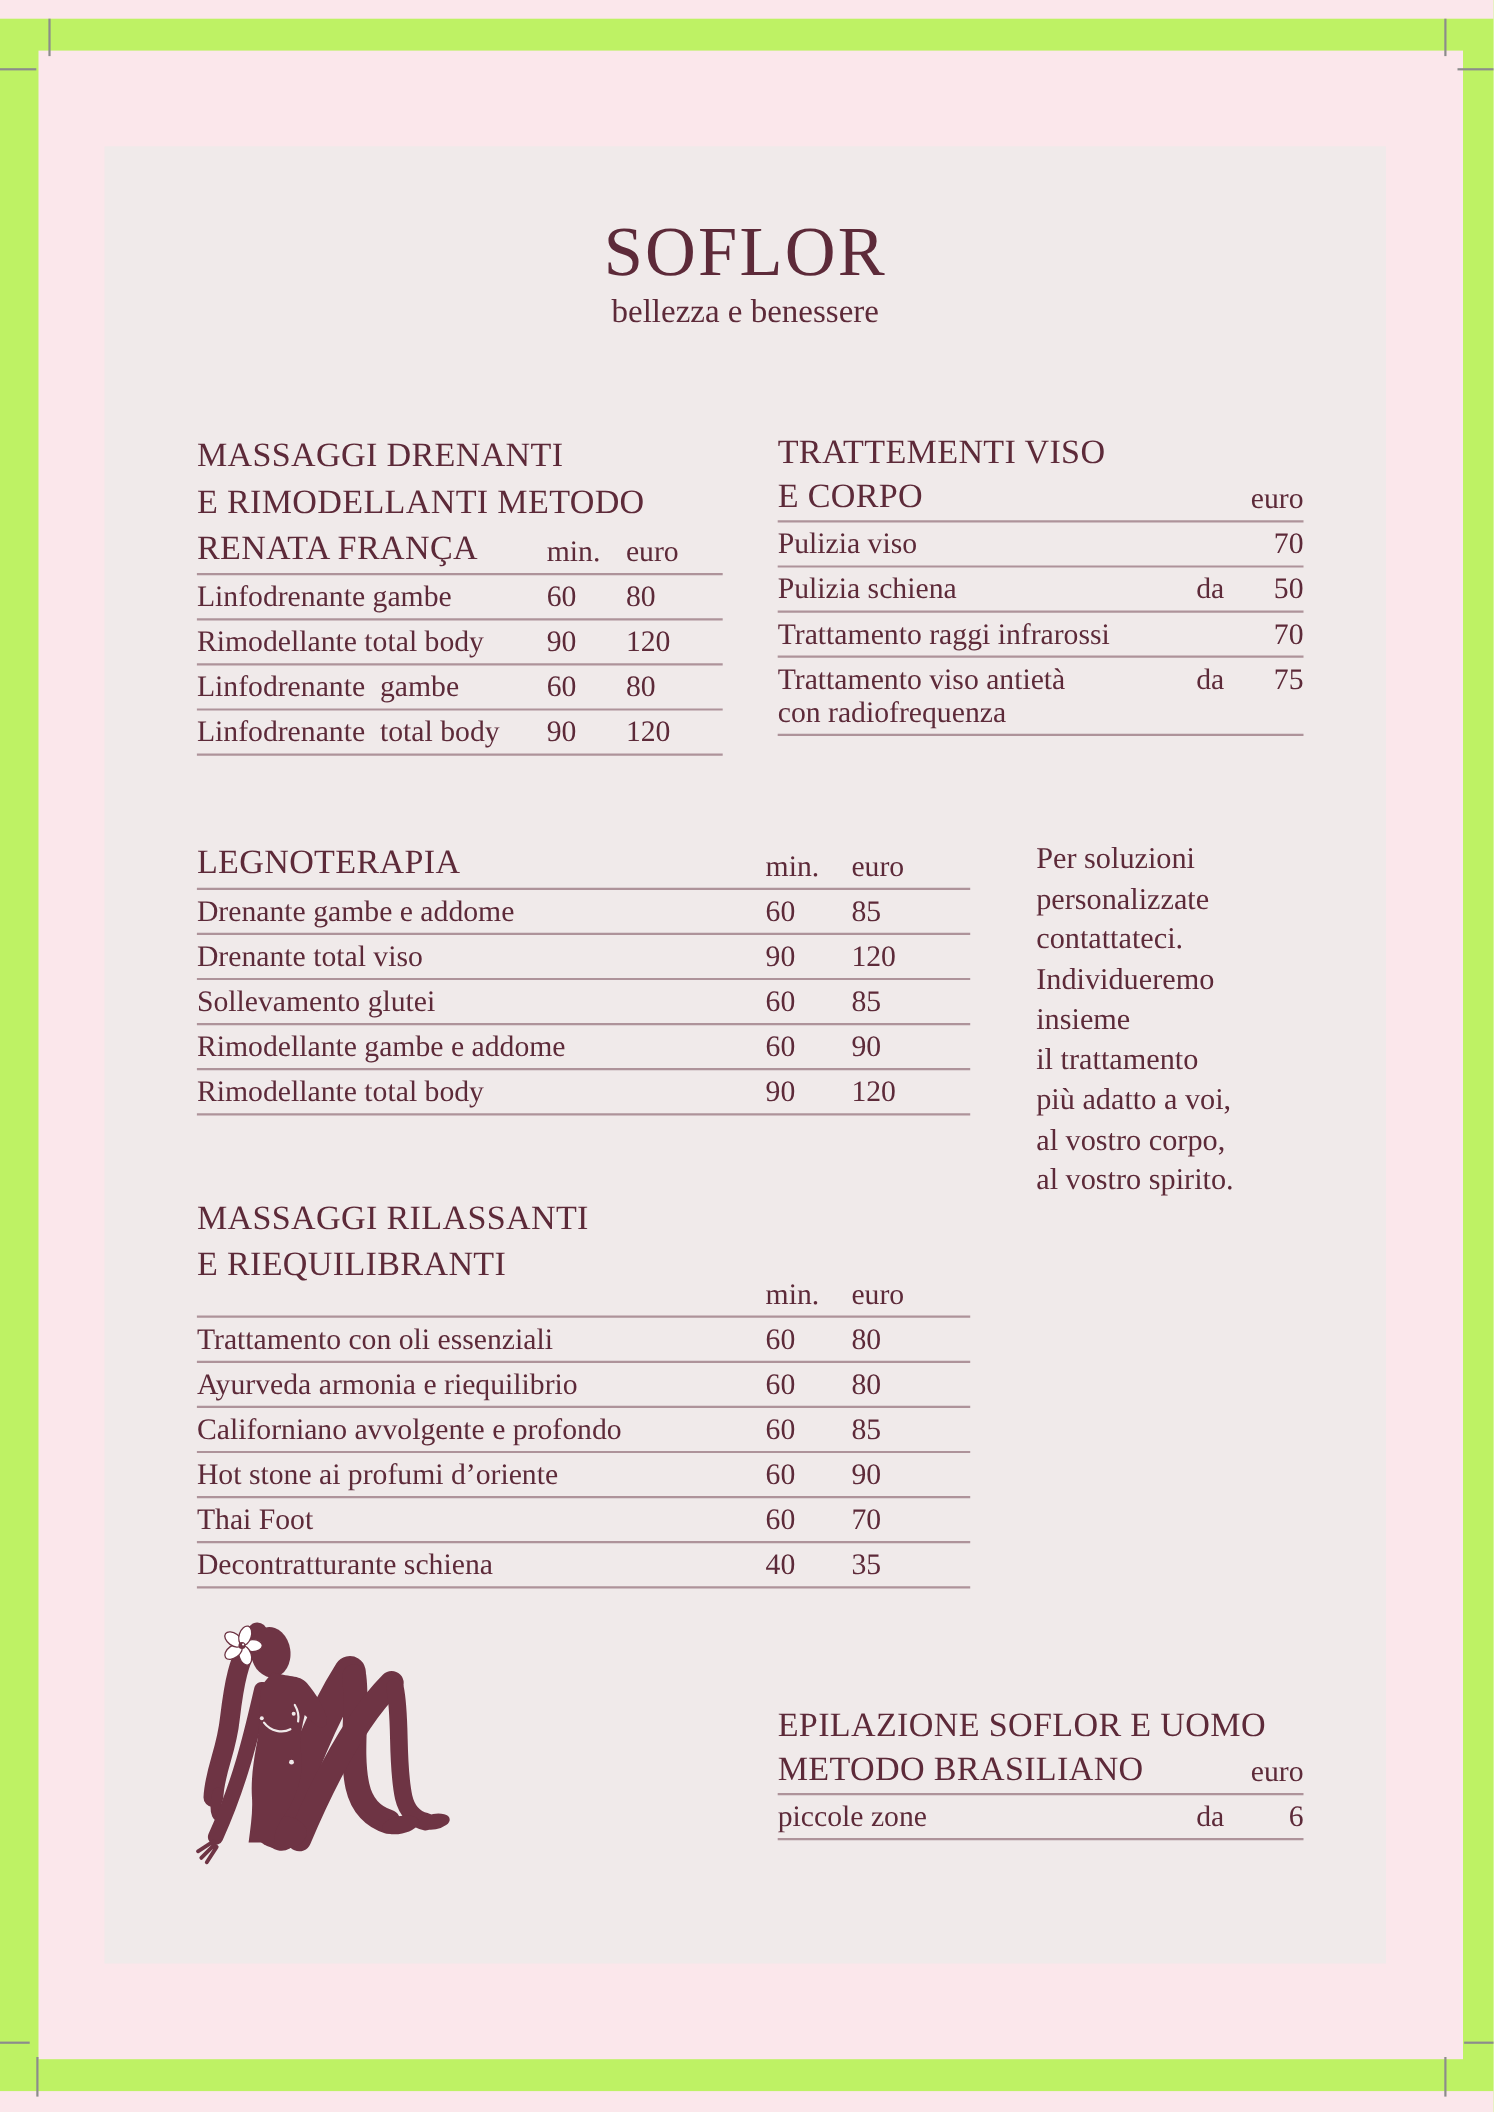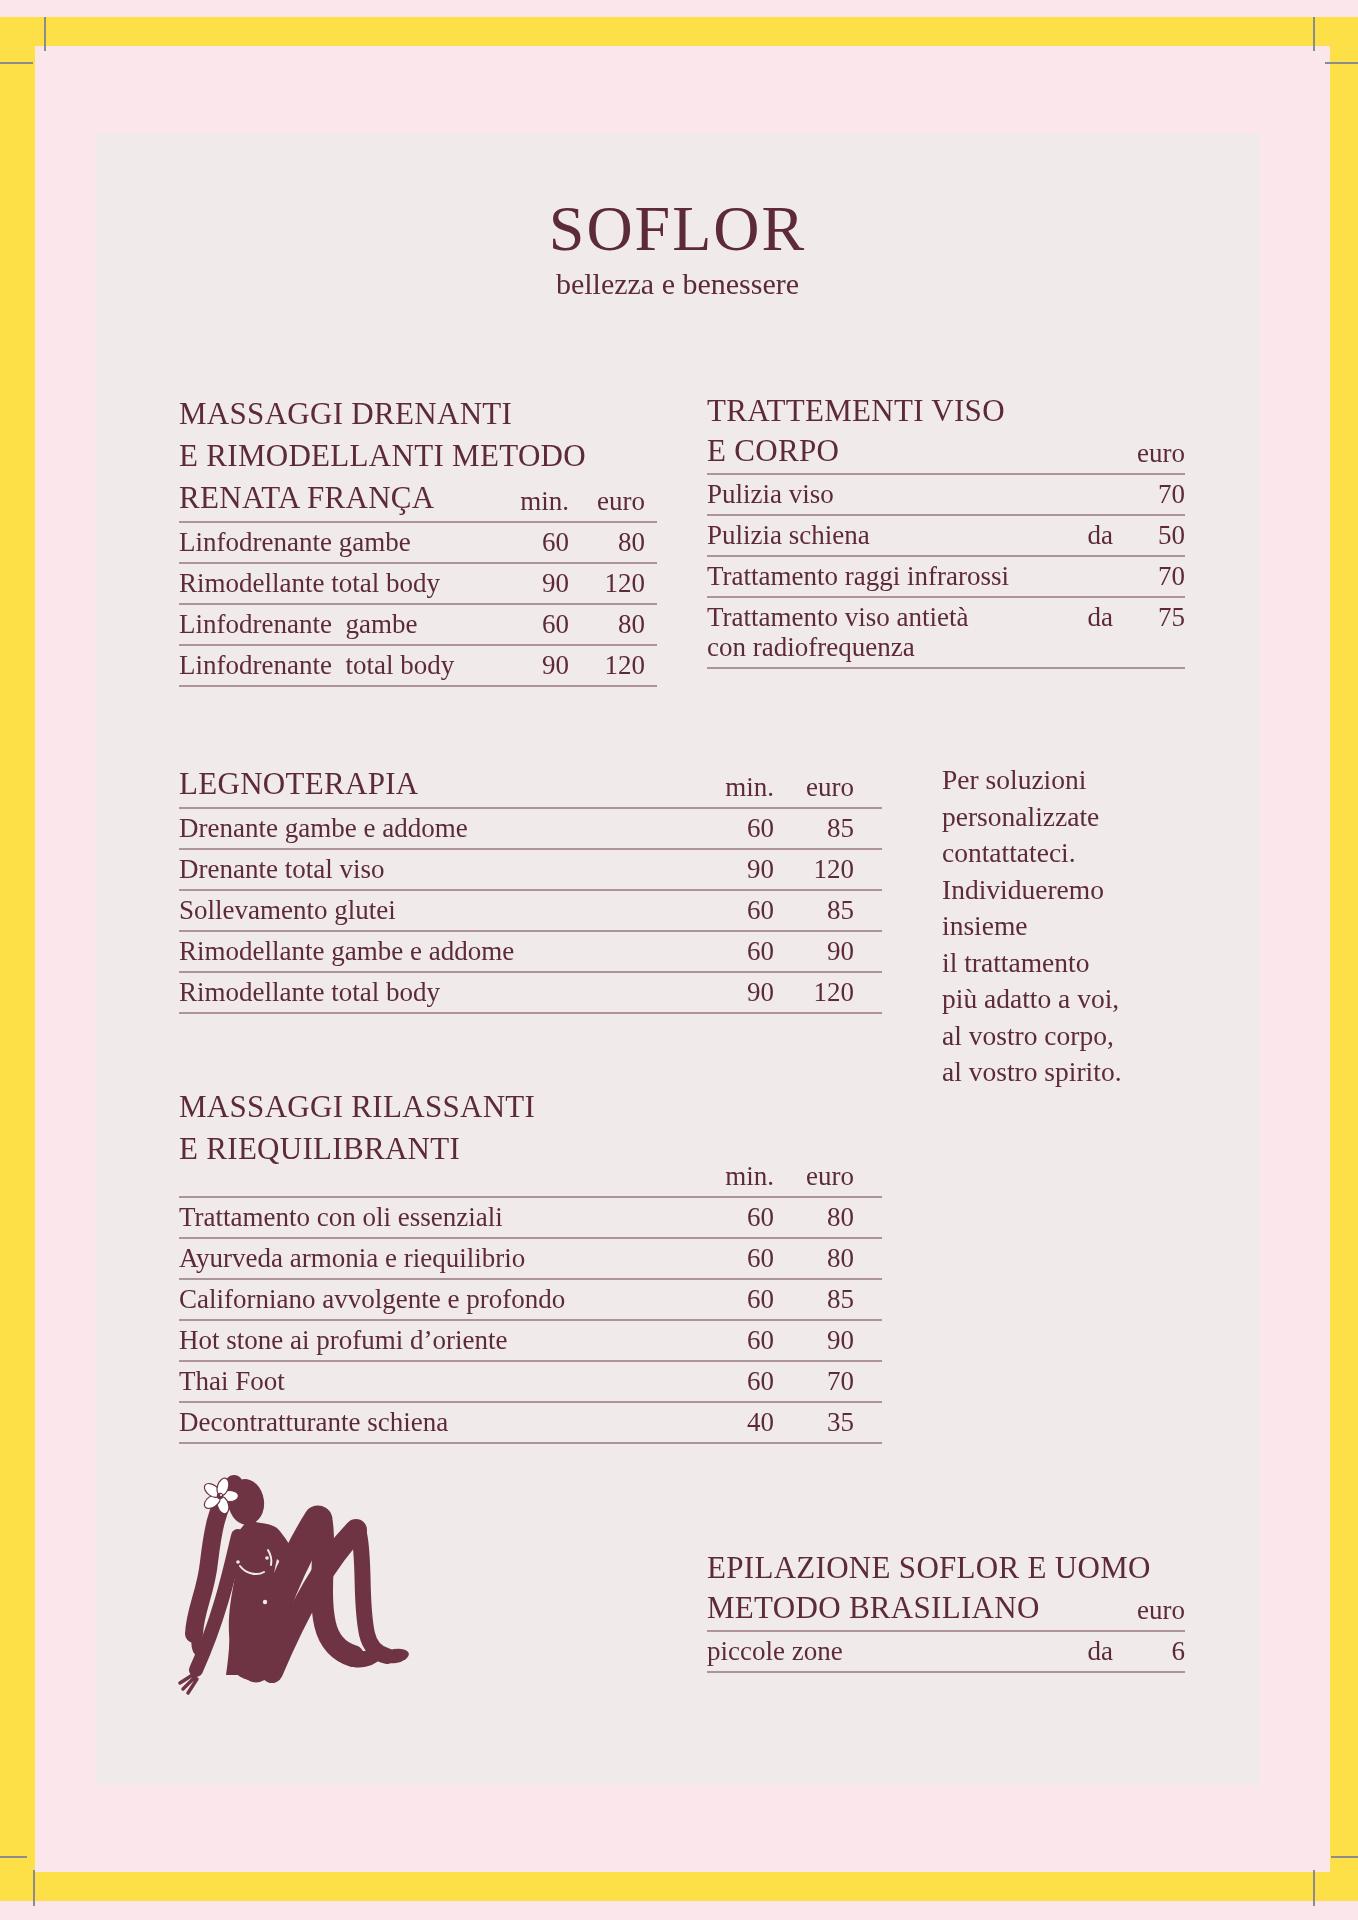--- a/index.html
+++ b/index.html
@@ -4,21 +4,21 @@
 <style>
   :root{
     --maroon:#5d2a39;
     --fig:#6e3444;
     --pink:#fbe7eb;
     --panel:#f0eaea;
     --rule:rgba(93,42,57,.45);
     --crop:#8c8c8c;
   }
   html,body{margin:0;padding:0;background:#ffffff;}
-  .page{position:relative;width:1358px;height:1920px;background:#fde047;overflow:hidden;
+  .page{position:relative;width:1358px;height:1920px;background:#bef264;overflow:hidden;
         font-family:"Liberation Serif",serif;color:var(--maroon);}
   .strip{position:absolute;left:0;width:1358px;background:var(--pink);}
   .strip.top{top:0;height:17px;}
   .strip.bottom{top:1901px;height:19px;}
   .pink-sheet{position:absolute;left:35px;top:46px;width:1295px;height:1826px;background:var(--pink);}
   .panel{position:absolute;left:95px;top:133px;width:1165px;height:1652px;background:var(--panel);}
   .crop{position:absolute;background:var(--crop);}
   
   .brand{position:absolute;left:95px;top:196px;width:1165px;text-align:center;}
   .brand h1{margin:0;font-size:64px;font-weight:400;letter-spacing:2px;line-height:66px;}
@@ -30,21 +30,21 @@
   .tbl-euro .pt-head h2{line-height:40px;}
   .tbl-dpad .pt-head{padding-bottom:26px;}
   .pt-cols{position:absolute;right:0;bottom:4px;display:flex;font-size:27px;margin-top:47px;}
   .tbl-narrow .pt-cols{right:12px;}
   .tbl-wide .pt-cols{right:28px;}
   .pt-row{display:flex;align-items:flex-start;border-bottom:2px solid var(--rule);
           padding:4px 0 5px 0;font-size:27px;line-height:30px;}
   .tbl-narrow .pt-row{padding-right:12px;}
   .tbl-wide .pt-row{padding-right:28px;}
   .c-name{flex:1;white-space:pre-wrap;}
-  .c-min,.c-euro{text-align:right;}
+  .c-min,.c-euro{text-align:left;}
   .tbl-narrow .c-min{width:72px;}
   .tbl-narrow .c-euro{width:76px;}
   .tbl-wide .c-min{width:78px;}
   .tbl-wide .c-euro{width:80px;}
   .tbl-euro .c-da{width:50px;text-align:right;padding-right:12px;}
   .tbl-euro .c-val{width:60px;text-align:right;}
   
   .note{position:absolute;left:942px;top:762px;width:250px;font-size:27.5px;line-height:36.5px;white-space:pre-line;}
   
   .figure{position:absolute;left:168px;top:1462px;}

